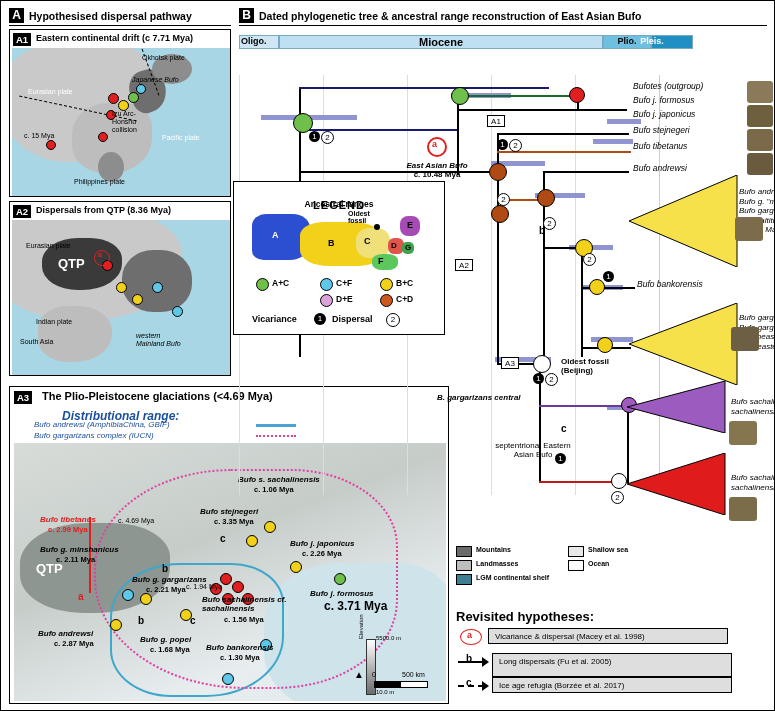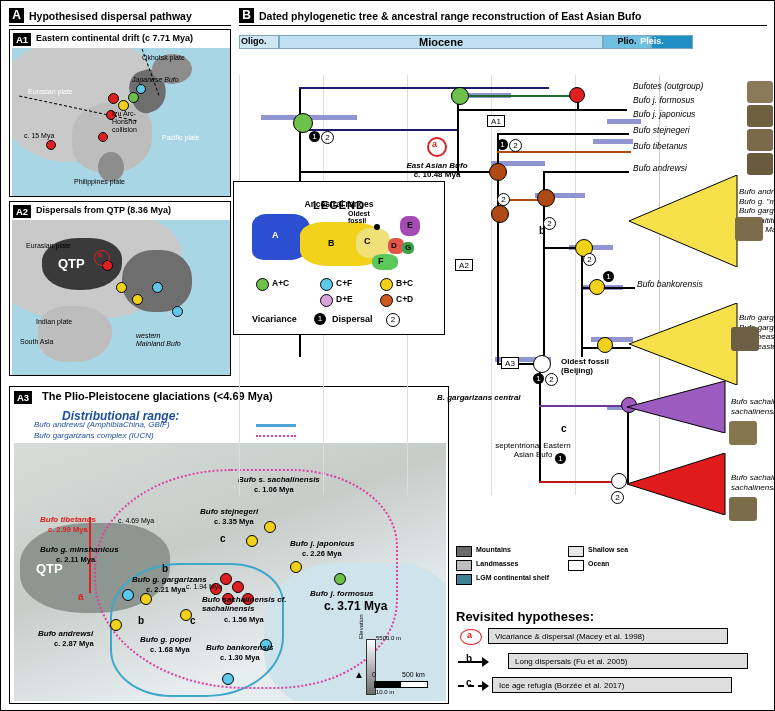--- a/index.html
+++ b/index.html
@@ -394,21 +394,21 @@
   <div class="abs" style="left:455px;top:608px;width:310px;height:96px;">
     <div class="abs b" style="left:0;top:0;font-size:13px;">Revisited hypotheses:</div>
 
     <div class="abs" style="left:4px;top:20px;width:20px;height:14px;border:1.5px solid #e02020;border-radius:50%;"></div>
     <div class="abs b" style="left:11px;top:21px;font-size:9px;color:#e02020;">a</div>
     <div class="abs hypbox" style="left:32px;top:19px;width:240px;height:16px;line-height:16px;padding-left:6px;box-sizing:border-box;">Vicariance &amp; dispersal (Macey et al. 1998)</div>
 
     <div class="abs b" style="left:10px;top:44px;font-size:10px;">b</div>
     <div class="abs" style="left:2px;top:52px;width:26px;height:2px;background:#000;"></div>
     <div class="abs" style="left:26px;top:48px;width:0;height:0;border-top:5px solid transparent;border-bottom:5px solid transparent;border-left:7px solid #000;"></div>
-    <div class="abs hypbox" style="left:52px;top:44px;width:240px;height:16px;line-height:16px;padding-left:6px;box-sizing:border-box;">Long dispersals (Fu et al. 2005)</div>
+    <div class="abs hypbox" style="left:36px;top:44px;width:240px;height:24px;line-height:16px;padding-left:6px;box-sizing:border-box;">Long dispersals (Fu et al. 2005)</div>
 
     <div class="abs b" style="left:10px;top:68px;font-size:10px;">c</div>
     <div class="abs" style="left:2px;top:76px;width:26px;height:0;border-top:2px dashed #000;"></div>
     <div class="abs" style="left:26px;top:72px;width:0;height:0;border-top:5px solid transparent;border-bottom:5px solid transparent;border-left:7px solid #000;"></div>
     <div class="abs hypbox" style="left:36px;top:68px;width:240px;height:16px;line-height:16px;padding-left:6px;box-sizing:border-box;">Ice age refugia (Borzée et al. 2017)</div>
   </div>
 
 </div>
 
 </body></html>

